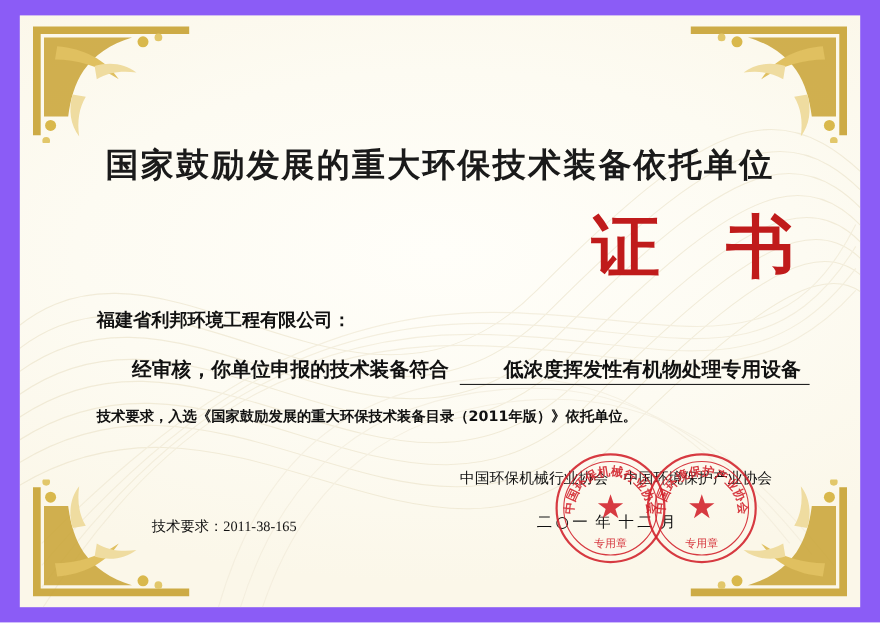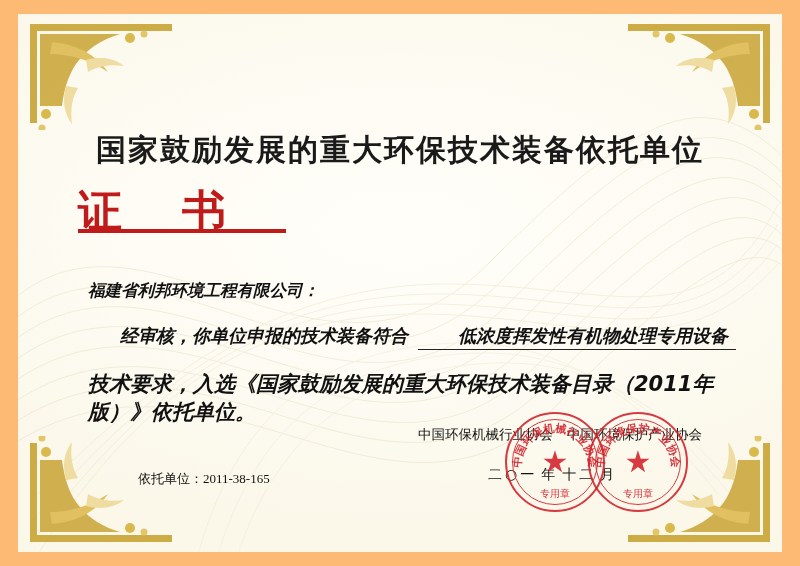--- a/index.html
+++ b/index.html
@@ -8,21 +8,21 @@
     background: #ffffff;
   }
   body {
     font-family: "Liberation Serif", serif;
   }
   .page {
     position: relative;
     width: 800px;
     height: 566px;
     overflow: hidden;
-    background: #fdba74;
+    background: #8b5cf6;
   }
   
   .cert {
     position: absolute;
     left: 18px;
     top: 14px;
     width: 764px;
     height: 538px;
     background:
       radial-gradient(ellipse 600px 300px at 50% 40%, #fffef9 0%, #fdfbf2 55%, #fbf7e9 100%);
@@ -60,35 +60,33 @@
     font-weight: bold;
     letter-spacing: 2px;
     color: #1a1a1a;
     font-family: "DejaVu Sans", sans-serif;
   }
   .big-cert {
     position: absolute;
     top: 168px;
     left: 0;
     right: 0;
-    text-align: left;
-    font-size: 44px;
+    text-align: right;
+    font-size: 62px;
     font-weight: bold;
     color: #c01b1b;
     letter-spacing: 60px;
     text-indent: 60px;
     font-family: "DejaVu Sans", sans-serif;
-    text-decoration: underline;
   }
   .body-block {
     position: absolute;
     left: 70px;
     right: 44px;
     top: 266px;
-    font-style: italic;
   }
   .recipient {
     font-size: 16.5px;
     font-weight: bold;
     color: #111;
     font-family: "DejaVu Sans", sans-serif;
     margin-bottom: 22px;
   }
   .line2 {
     font-size: 18px;
@@ -100,21 +98,21 @@
     white-space: nowrap;
   }
   .blank-fill {
     display: inline-block;
     border-bottom: 1px solid #222;
     padding: 0 8px 1px 8px;
     margin-left: 10px;
     font-weight: bold;
   }
   .line3 {
-    font-size: 21px;
+    font-size: 13px;
     font-weight: bold;
     color: #111;
     font-family: "DejaVu Sans", sans-serif;
   }
   .signers {
     position: absolute;
     top: 412px;
     left: 400px;
     width: 300px;
     font-size: 13.5px;
@@ -303,21 +301,21 @@
       <div class="signers">
         <div class="signer">中国环保机械行业协会</div>
         <div class="signer">中国环境保护产业协会</div>
       </div>
 
       <div class="date-row">
         <span>二○一</span><span>年</span><span>十二</span><span>月</span>
       </div>
 
       <div class="serial">
-        <span>依托单位：</span><span class="num">2011-38-165</span>
+        <span>技术要求：</span><span class="num">2011-38-165</span>
       </div>
 
       <div class="seal seal-1">
         <div class="ring"></div>
         <svg class="arc" viewBox="0 0 96 96">
           <defs>
             <path id="arc1" d="M 14 52 A 34 34 0 0 1 82 52"></path>
           </defs>
           <text>
             <textPath href="#arc1" startOffset="50%" text-anchor="middle">中国环保机械行业协会</textPath>

